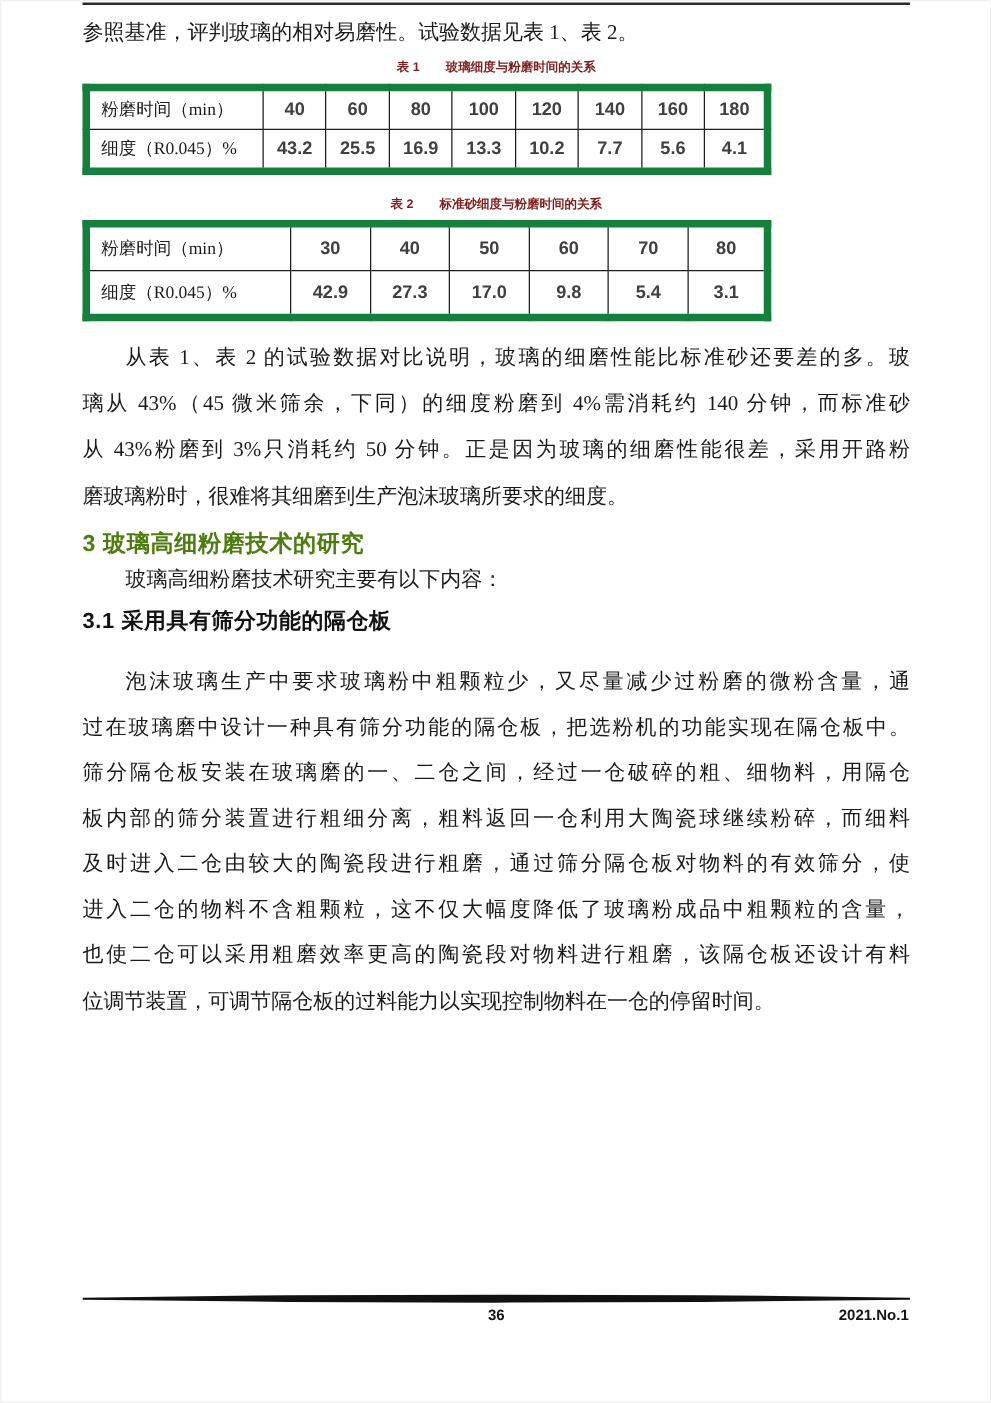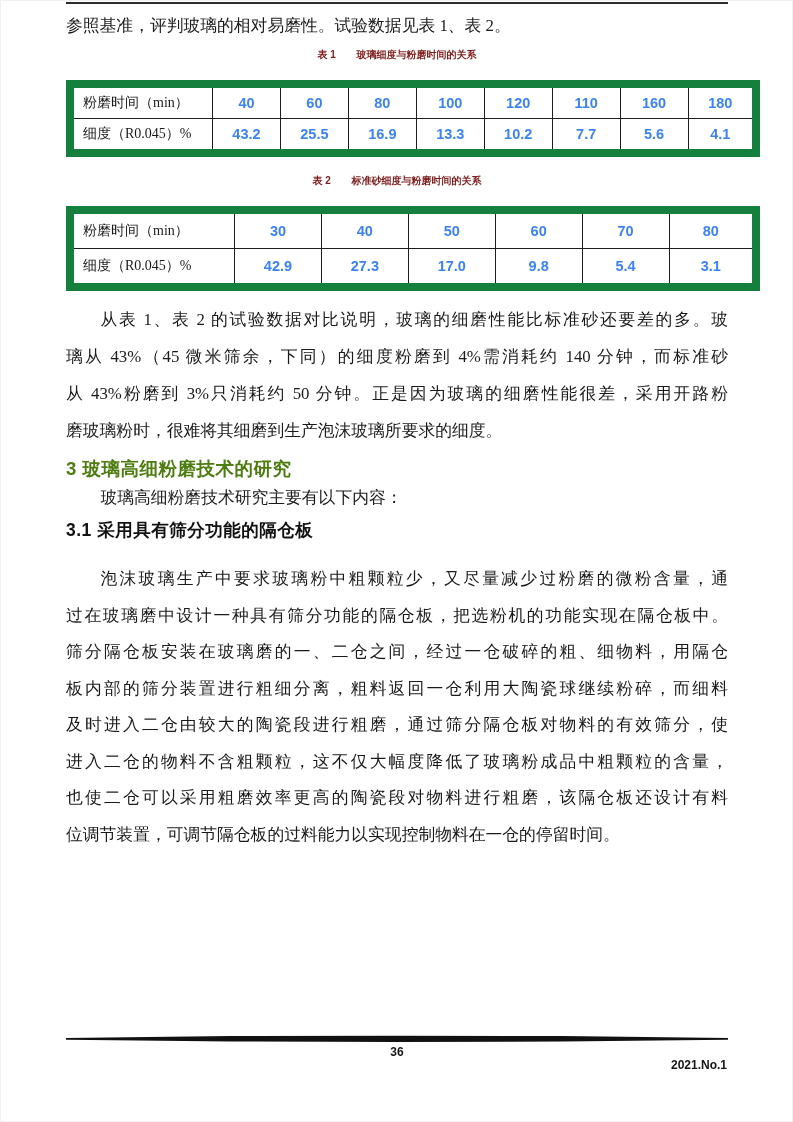--- a/index.html
+++ b/index.html
@@ -36,35 +36,35 @@
   .tcap {
     text-align:center; font-family:"Liberation Sans", sans-serif;
     font-weight:bold; font-size:10px; line-height:19px; color:#7f1d1d;
   }
   .tcap1 { margin-top:5px; }
   .tcap2 { margin-top:14px; }
   .cap-text { margin-left:18px; }
 
   
   .dtable {
-    width:694px; margin-top:16px; border-collapse:collapse; table-layout:fixed;
-    border:8px solid #15803d;
+    width:551px; margin-top:3px; border-collapse:collapse; table-layout:fixed;
+    border:6px solid #15803d;
   }
   .dtable td { border:1.6px solid #1d1d1d; overflow:hidden; }
   .t1 td { height:28px; }
   .t2 td { height:32px; }
   .dtable .label-cell {
     text-align:left; padding-left:9px; font-size:14px;
     font-family:"Liberation Serif", serif;
   }
   .t1 .label-cell { width:128px; }
   .t2 .label-cell { width:150px; }
   .dtable .num-cell {
     text-align:center; font-family:"Liberation Sans", sans-serif;
-    font-weight:600; font-size:14.5px; color:#3b82f6;
+    font-weight:600; font-size:14.5px; color:#404040;
   }
 
   
   .h3 {
     margin:7px 0 0 0; font-family:"Liberation Sans", sans-serif;
     font-weight:bold; font-size:18.5px; line-height:25px; color:#4d7c0f;
     letter-spacing:0.5px;
   }
   .h31 {
     margin:3px 0 0 0; font-family:"Liberation Sans", sans-serif;
@@ -74,21 +74,21 @@
 
   
   .footer { position:absolute; left:66px; top:1035px; width:662px; }
   .footer-rule { display:block; width:662px; height:8px; }
   .footer-meta {
     position:relative; margin-top:1px; height:16px;
     font-family:"Liberation Sans", sans-serif; font-size:12px; font-weight:600;
     color:#161616;
   }
   .page-num { text-align:center; line-height:16px; }
-  .issue { position:absolute; right:1px; top:13px; line-height:16px; }
+  .issue { position:absolute; right:1px; top:0; line-height:16px; }
 </style>
 </head>
 <body>
 
 <div class="page">
   <div class="content">
 
     <hr class="header-rule">
 
     <div class="para intro">
@@ -101,21 +101,21 @@
     </div>
     <table class="dtable t1">
       <tbody>
           <tr>
             <td class="label-cell">粉磨时间（min）</td>
             <td class="num-cell">40</td>
             <td class="num-cell">60</td>
             <td class="num-cell">80</td>
             <td class="num-cell">100</td>
             <td class="num-cell">120</td>
-            <td class="num-cell">110</td>
+            <td class="num-cell">140</td>
             <td class="num-cell">160</td>
             <td class="num-cell">180</td>
           </tr>
           <tr>
             <td class="label-cell">细度（R0.045）%</td>
             <td class="num-cell">43.2</td>
             <td class="num-cell">25.5</td>
             <td class="num-cell">16.9</td>
             <td class="num-cell">13.3</td>
             <td class="num-cell">10.2</td>

